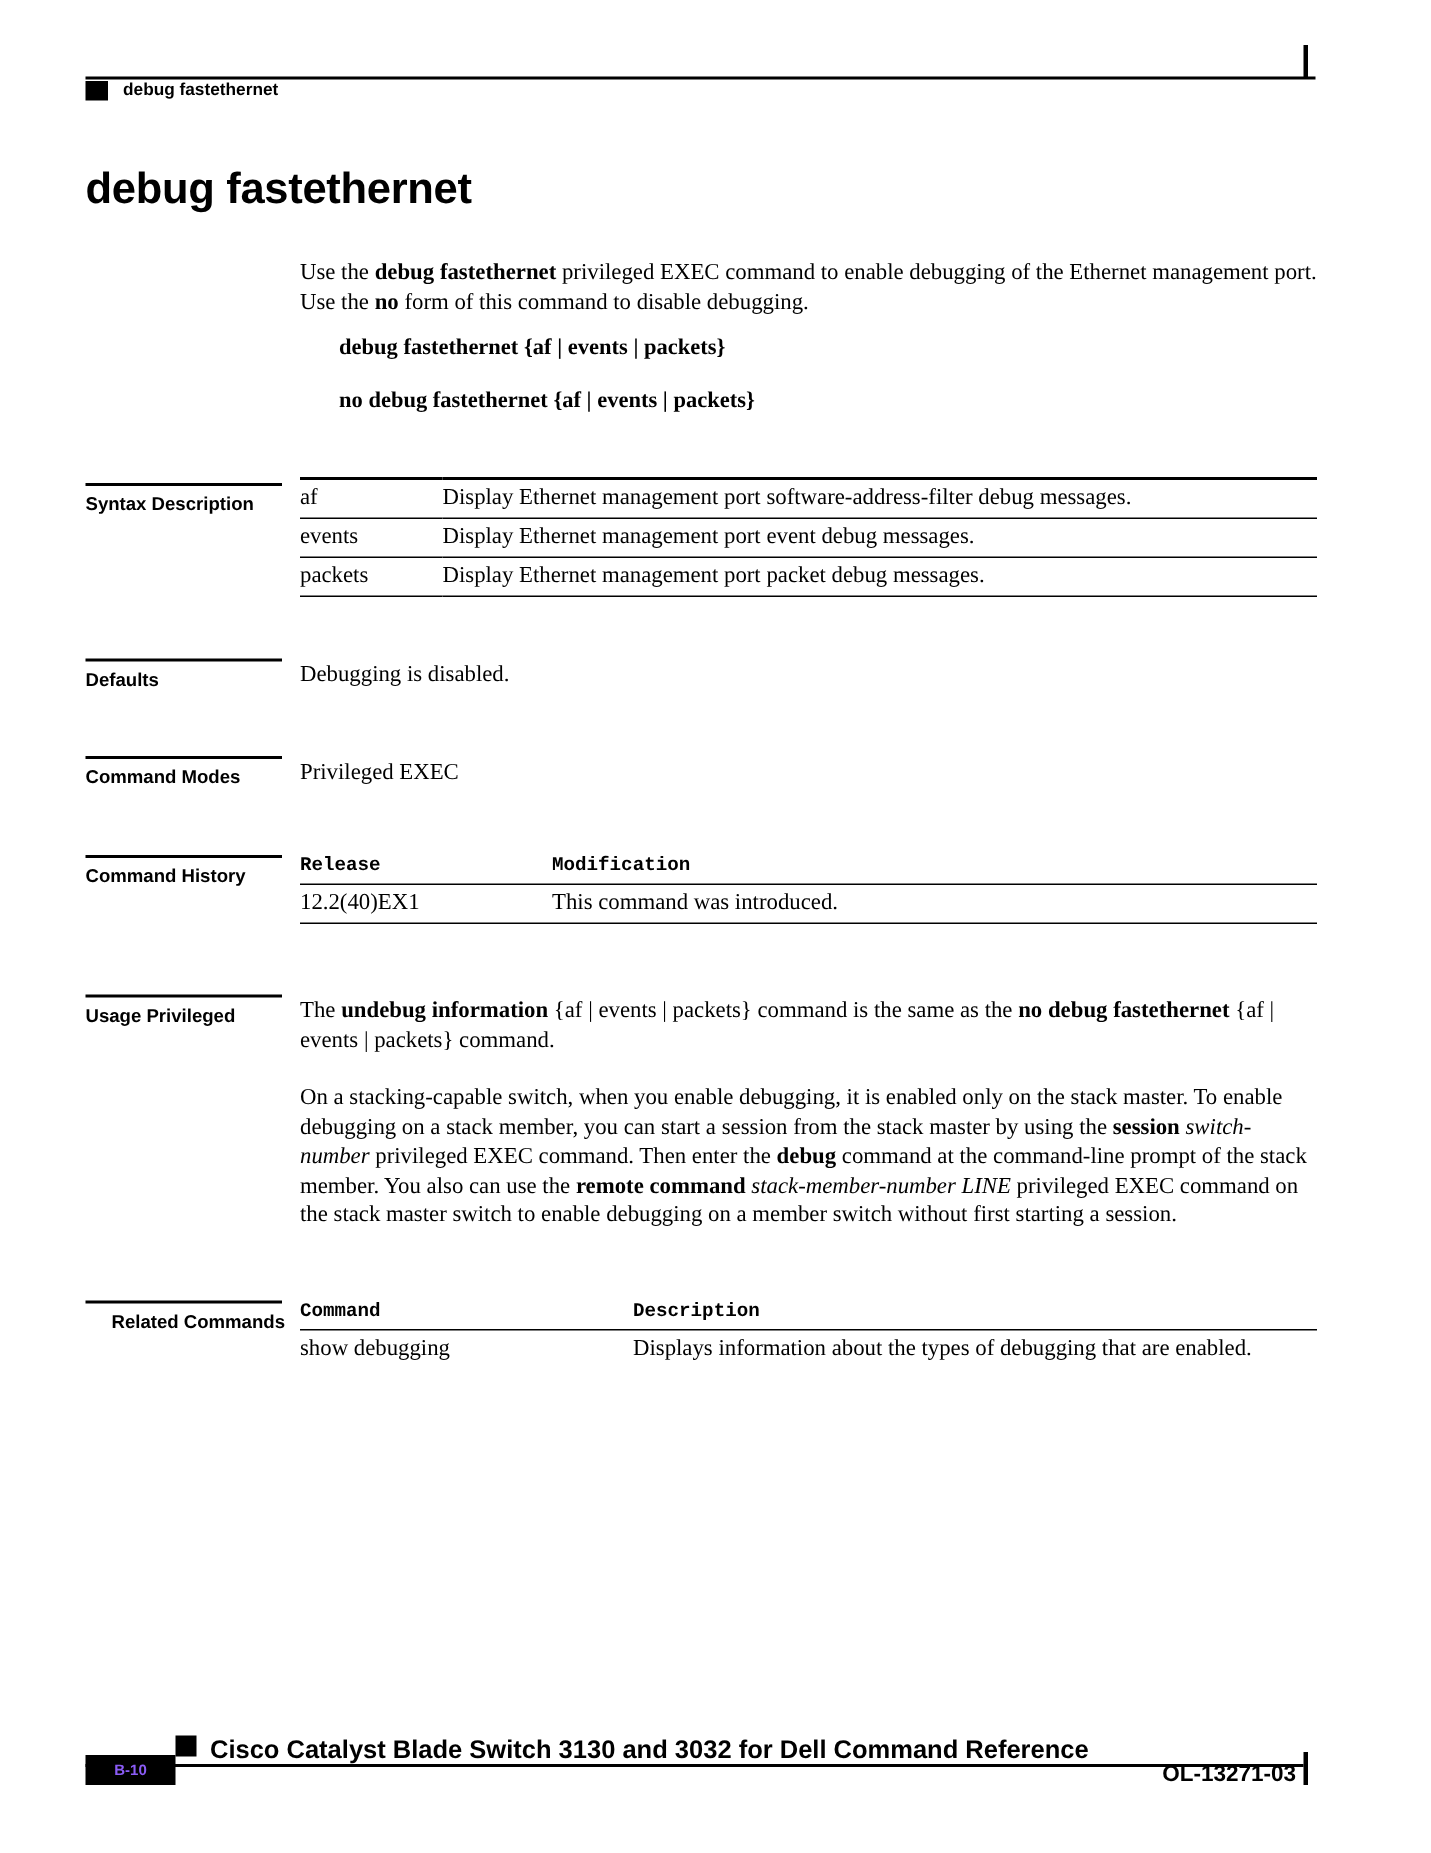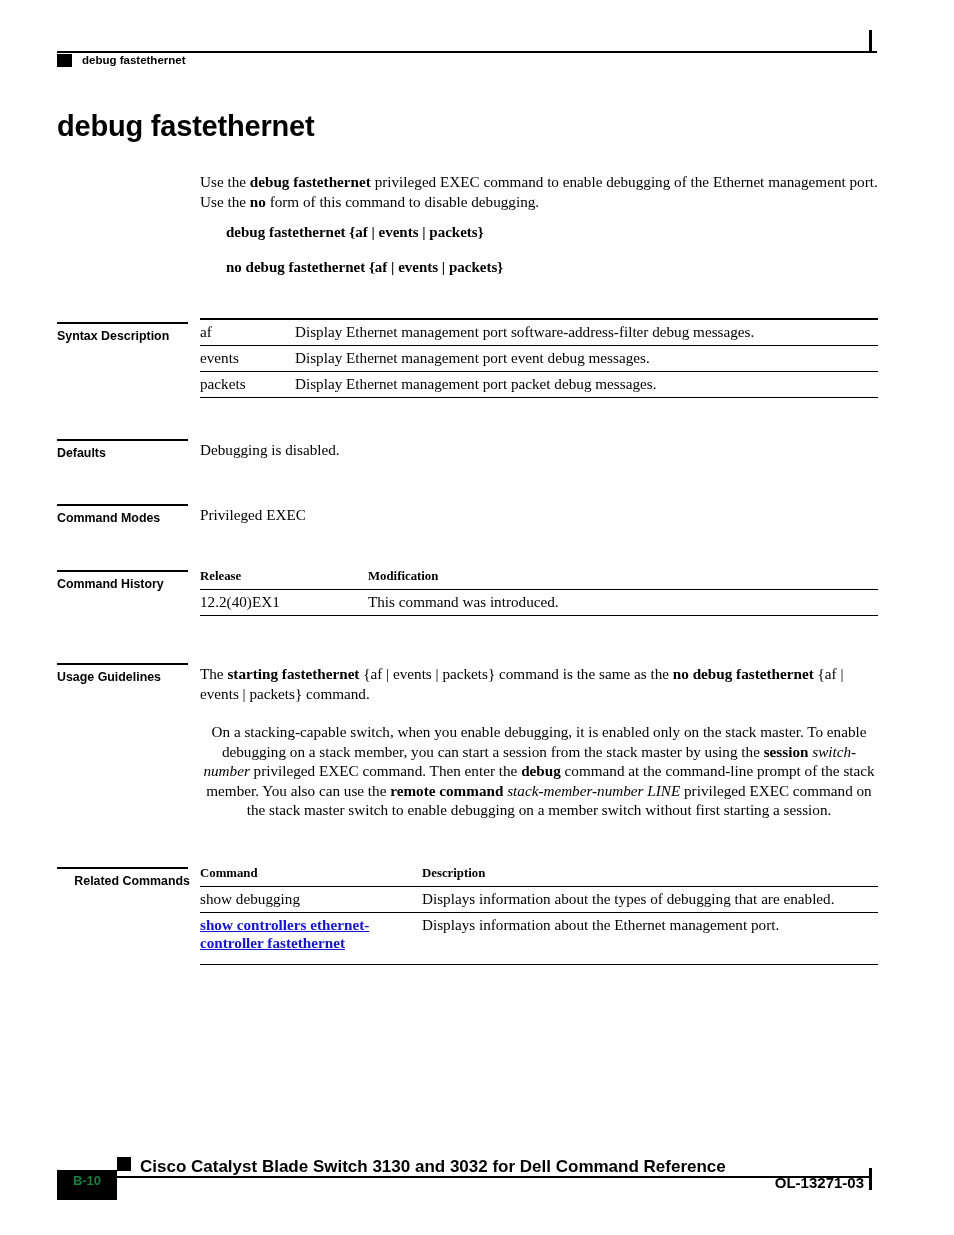--- a/index.html
+++ b/index.html
@@ -134,21 +134,21 @@
   .tbl .rule-top td {
     border-top: 2px solid #000;
   }
   .tbl .rule-thin td {
     border-top: 1px solid #000;
   }
   .tbl .rule-bot td {
     border-bottom: 1px solid #000;
   }
   .tbl th {
-    font-family: Liberation Serif, serif;
+    font-family: Liberation Mono, monospace;
     font-weight: bold;
     font-size: 12.8px;
     padding-bottom: 5px;
   }
   .term { font-weight: bold; }
   .link {
     color: #1414cc;
     font-weight: bold;
   }
 
@@ -167,26 +167,26 @@
     top: 1168px;
     width: 3px;
     height: 22px;
     background: #000000;
   }
   .footer-pagebox {
     position: absolute;
     left: 57px;
     top: 1170px;
     width: 60px;
-    height: 30px;
-    background: #000000;
-    color: #15803d;
-    font-family: "Liberation Sans", "DejaVu Sans", sans-serif;
-    font-weight: bold;
-    font-size: 13px;
+    height: 20px;
+    background: #000000;
+    color: #8b5cf6;
+    font-family: "Liberation Sans", "DejaVu Sans", sans-serif;
+    font-weight: bold;
+    font-size: 10px;
     text-align: center;
     line-height: 22px;
   }
   .footer-marker {
     position: absolute;
     left: 117px;
     top: 1157px;
     width: 14px;
     height: 14px;
     background: #000000;
@@ -278,46 +278,42 @@
   </tr>
   <tr class="rule-thin rule-bot">
     <td>12.2(40)EX1</td>
     <td>This command was introduced.</td>
   </tr>
 </tbody>
   </table>
 
 <div class="label-col" style="top:663px;">
   <div class="rule"></div>
-  <div>Usage Guidelines</div>
+  <div>Usage Privileged</div>
 </div>
 <div class="body-col" style="top:664px;">
-  <span>The </span><b>starting fastethernet</b><span> {af | events | packets} command is the same as the </span><b>no debug fastethernet</b><span> {af | events | packets} command.</span>
-</div>
-<div class="body-col" style="top:722px;text-align:center;">
+  <span>The </span><b>undebug information</b><span> {af | events | packets} command is the same as the </span><b>no debug fastethernet</b><span> {af | events | packets} command.</span>
+</div>
+<div class="body-col" style="top:722px;">
   <span>On a stacking-capable switch, when you enable debugging, it is enabled only on the stack master. To enable debugging on a stack member, you can start a session from the stack master by using the </span><b>session</b><i> switch-number</i><span> privileged EXEC command. Then enter the </span><b>debug</b><span> command at the command-line prompt of the stack member. You also can use the </span><b>remote command</b><i> stack-member-number LINE</i><span> privileged EXEC command on the stack master switch to enable debugging on a member switch without first starting a session.</span>
 </div>
 
 <div class="label-col" style="top:867px;text-align:right;">
   <div class="rule"></div>
   <div>Related Commands</div>
 </div>
 <table class="tbl" style="top:863px;">
   <tbody>
       <tr class="rule-top">
     <th style="width:222px;">Command</th>
     <th>Description</th>
   </tr>
   <tr class="rule-thin">
     <td class="term">show debugging</td>
     <td>Displays information about the types of debugging that are enabled.</td>
-  </tr>
-  <tr class="rule-thin rule-bot">
-    <td style="padding-bottom:12px;"><a class="link" href="#">show controllers ethernet-controller fastethernet</a></td>
-    <td>Displays information about the Ethernet management port.</td>
   </tr>
 </tbody>
   </table>
 
 <div class="footer-marker"></div>
 <div class="footer-doctitle">Cisco Catalyst Blade Switch 3130 and 3032 for Dell Command Reference</div>
 <div class="footer-rule"></div>
 <div class="footer-pagebox">B-10</div>
 <div class="footer-docnum">OL-13271-03</div>
 <div class="footer-endcap"></div>

